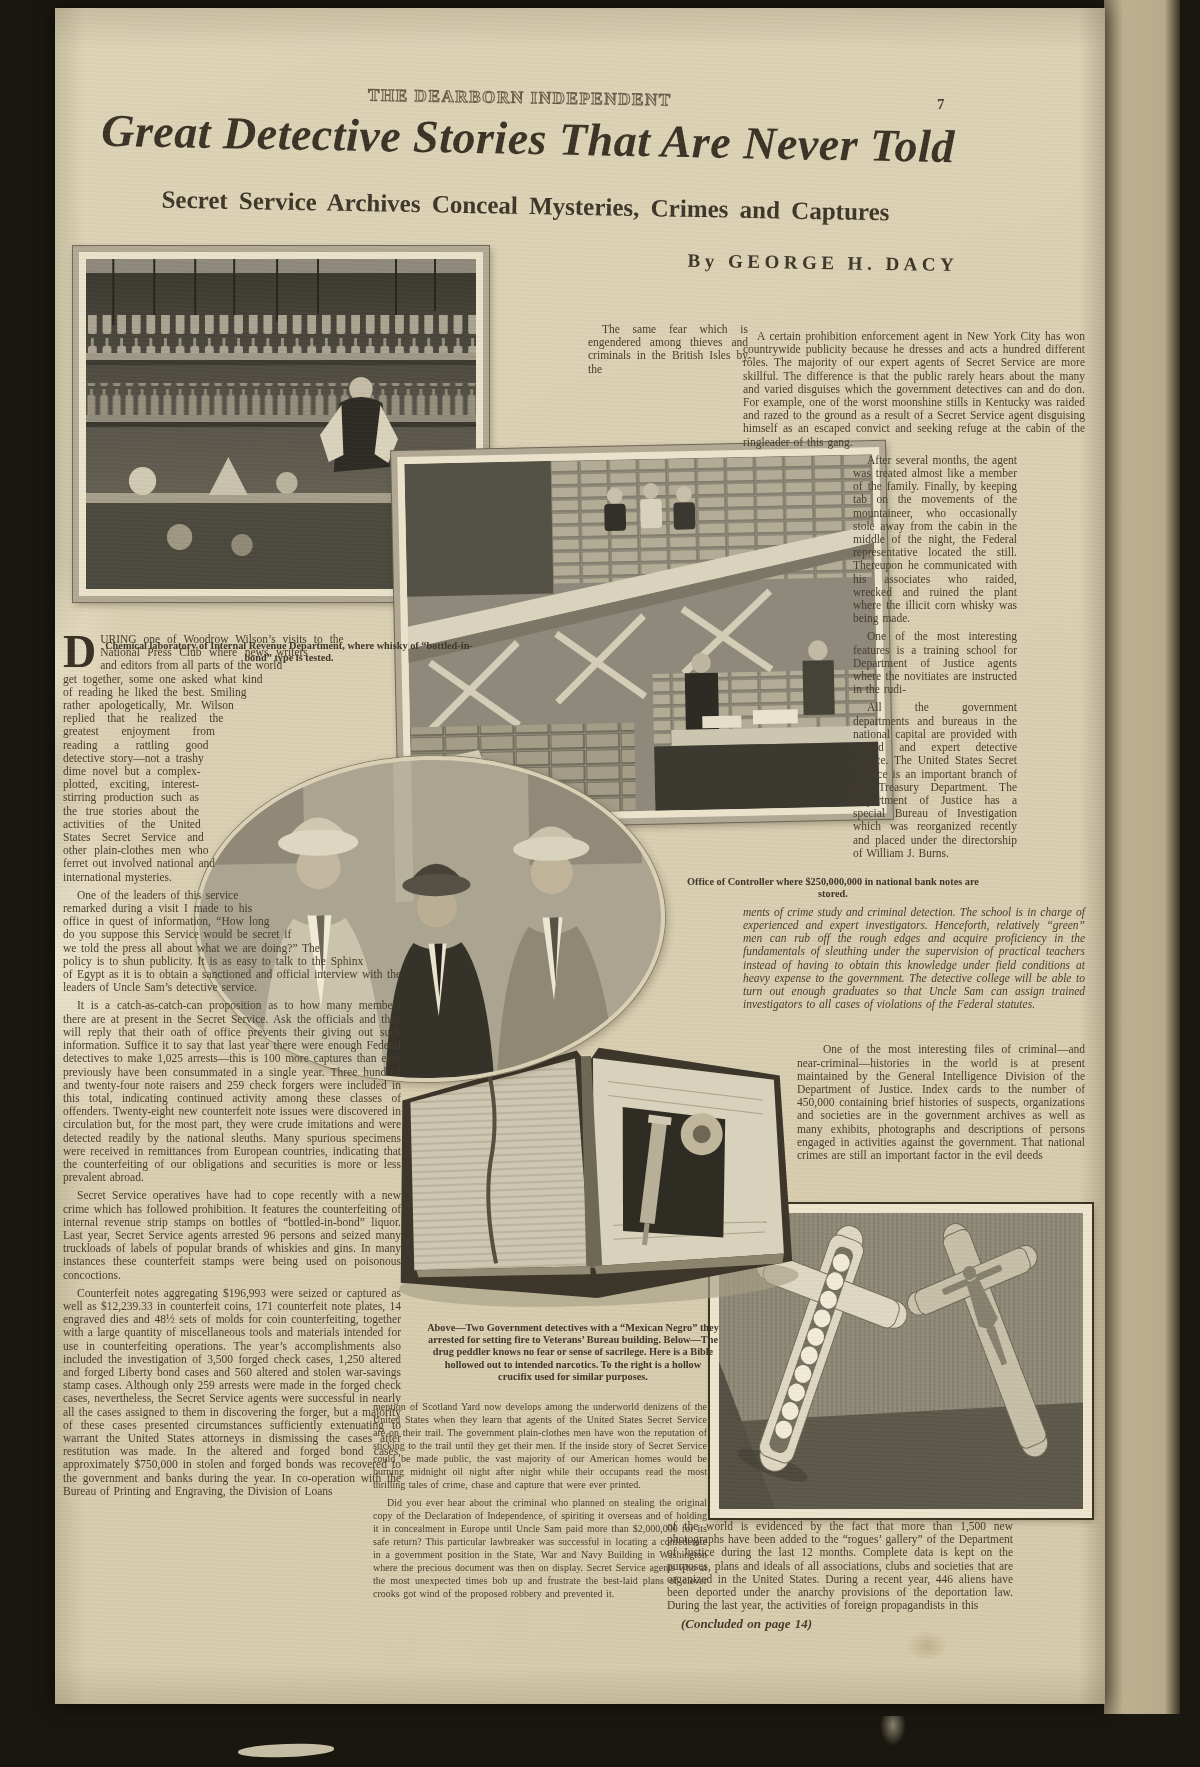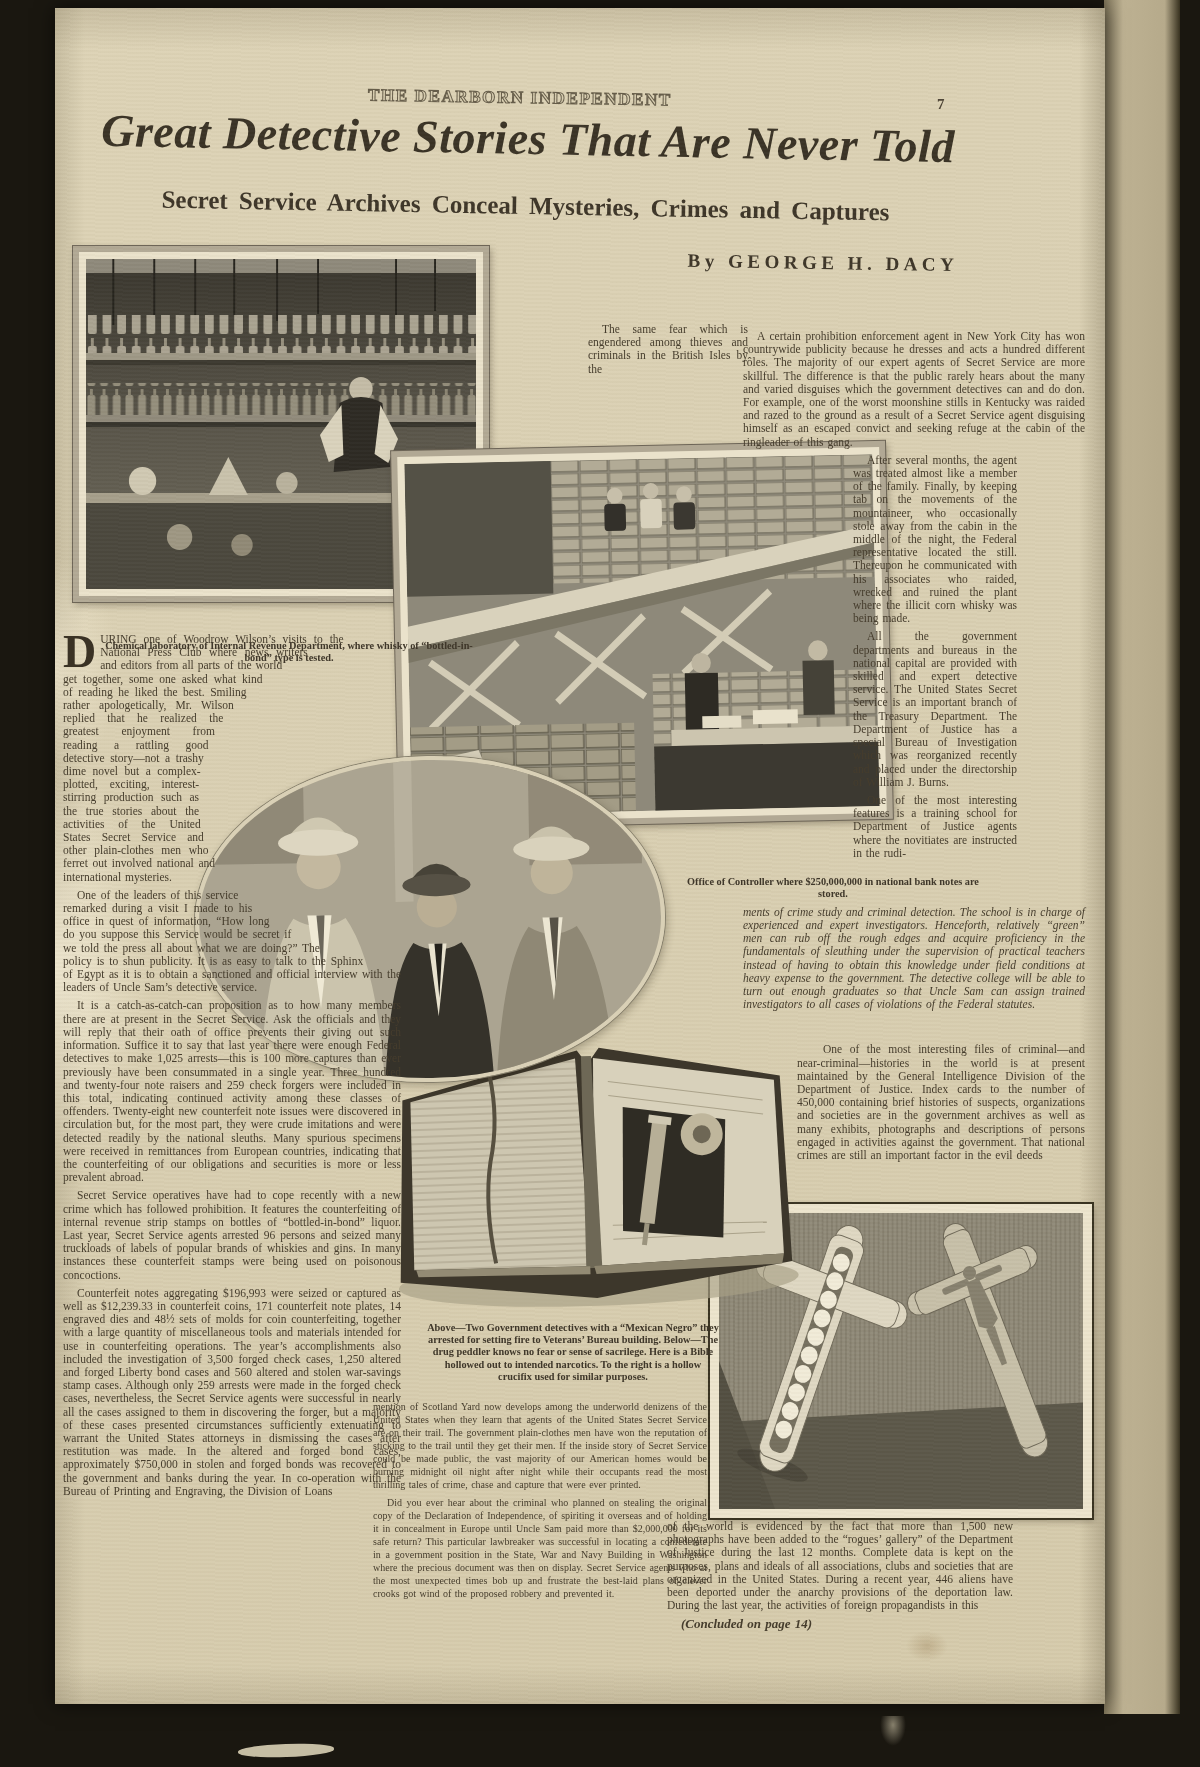--- a/index.html
+++ b/index.html
@@ -331,22 +331,22 @@
   </div>
 
   <div class="col mid-top-col txt">
     <p>The same fear which is engendered among thieves and criminals in the British Isles by the</p>
   </div>
 
   <div class="col right-flow txt">
     <p>A certain prohibition enforcement agent in New York City has won countrywide publicity because he dresses and acts a hundred different rôles. The majority of our expert agents of Secret Service are more skillful. The difference is that the public rarely hears about the many and varied disguises which the government detectives can and do don. For example, one of the worst moonshine stills in Kentucky was raided and razed to the ground as a result of a Secret Service agent disguising himself as an escaped convict and seeking refuge at the cabin of the ringleader of this gang.</p>
     <div class="narrow">
       <p>After several months, the agent was treated almost like a member of the family. Finally, by keeping tab on the movements of the mountaineer, who occasionally stole away from the cabin in the middle of the night, the Federal representative located the still. Thereupon he communicated with his associates who raided, wrecked and ruined the plant where the illicit corn whisky was being made.</p>
+      <p>One of the most interesting features is a training school for Department of Justice agents where the novitiates are instructed in the rudi-</p>
       <p>All the government departments and bureaus in the national capital are provided with skilled and expert detective service. The United States Secret Service is an important branch of the Treasury Department. The Department of Justice has a special Bureau of Investigation which was reorganized recently and placed under the directorship of William J. Burns.</p>
-      <p>One of the most interesting features is a training school for Department of Justice agents where the novitiates are instructed in the rudi-</p>
     </div>
     <p class="noindent wide2">ments of crime study and criminal detection. The school is in charge of experienced and expert investigators. Henceforth, relatively “green” men can rub off the rough edges and acquire proficiency in the fundamentals of sleuthing under the supervision of practical teachers instead of having to obtain this knowledge under field conditions at heavy expense to the government. The detective college will be able to turn out enough graduates so that Uncle Sam can assign trained investigators to all cases of violations of the Federal statutes.</p>
     <p class="files">One of the most interesting files of criminal—and near-criminal—histories in the world is at present maintained by the General Intelligence Division of the Department of Justice. Index cards to the number of 450,000 containing brief histories of suspects, organizations and societies are in the government archives as well as many exhibits, photographs and descriptions of persons engaged in activities against the government. That national crimes are still an important factor in the evil deeds</p>
   </div>
 
   <div class="col bottom-mid-col txt">
     <p class="noindent">mention of Scotland Yard now develops among the underworld denizens of the United States when they learn that agents of the United States Secret Service are on their trail. The government plain-clothes men have won the reputation of sticking to the trail until they get their men. If the inside story of Secret Service could be made public, the vast majority of our American homes would be burning midnight oil night after night while their occupants read the most thrilling tales of crime, chase and capture that were ever printed.</p>
     <p>Did you ever hear about the criminal who planned on stealing the original copy of the Declaration of Independence, of spiriting it overseas and of holding it in concealment in Europe until Uncle Sam paid more than $2,000,000 for its safe return? This particular lawbreaker was successful in locating a confederate in a government position in the State, War and Navy Building in Washington where the precious document was then on display. Secret Service agents who at the most unexpected times bob up and frustrate the best-laid plans of clever crooks got wind of the proposed robbery and prevented it.</p>
   </div>
 

